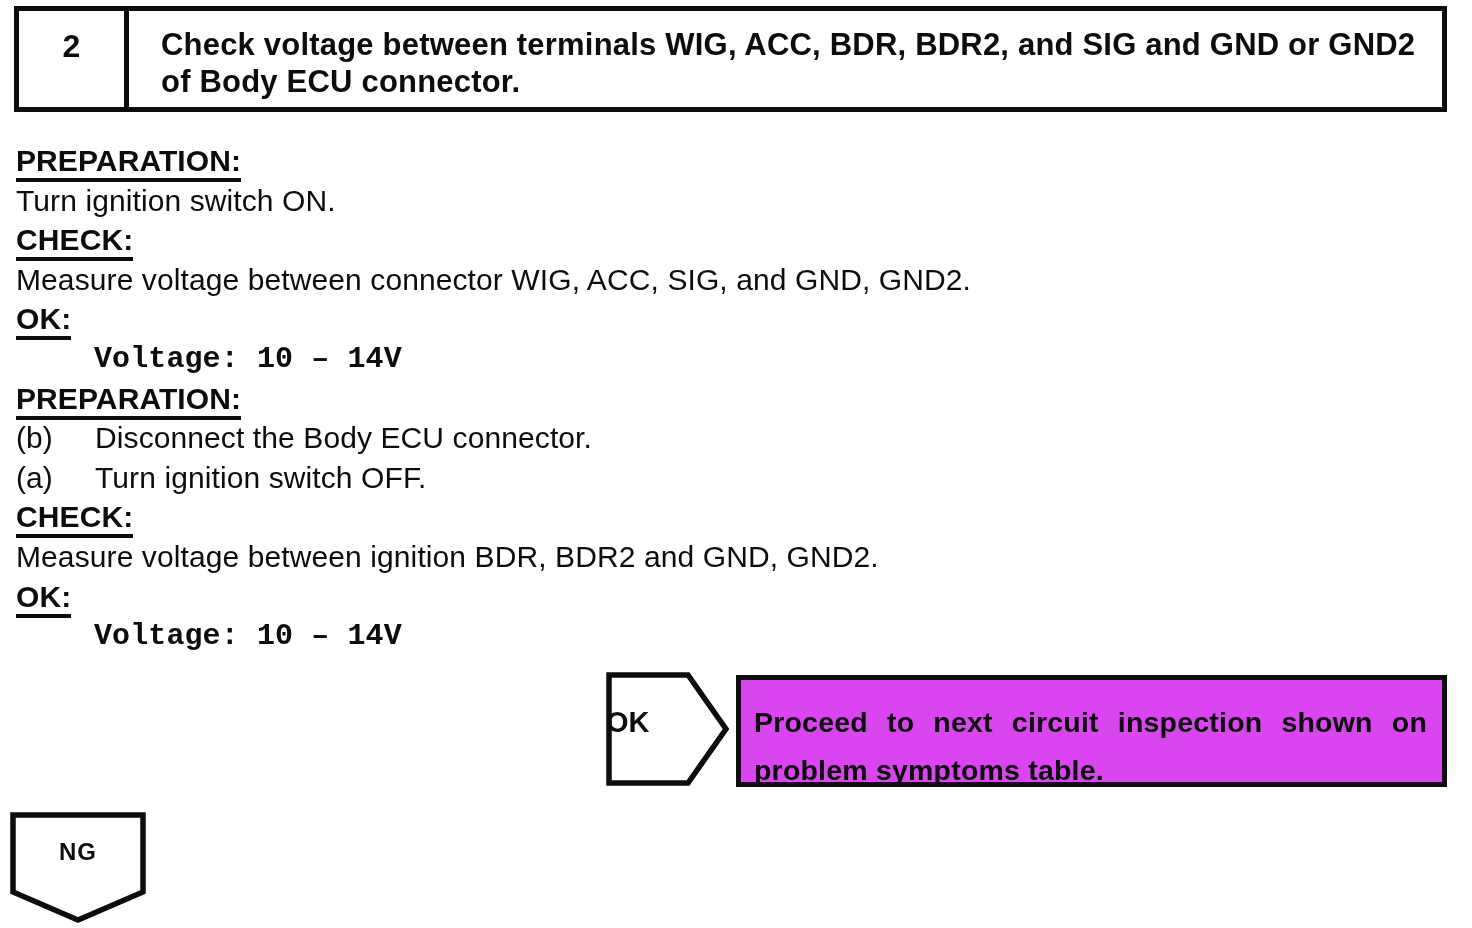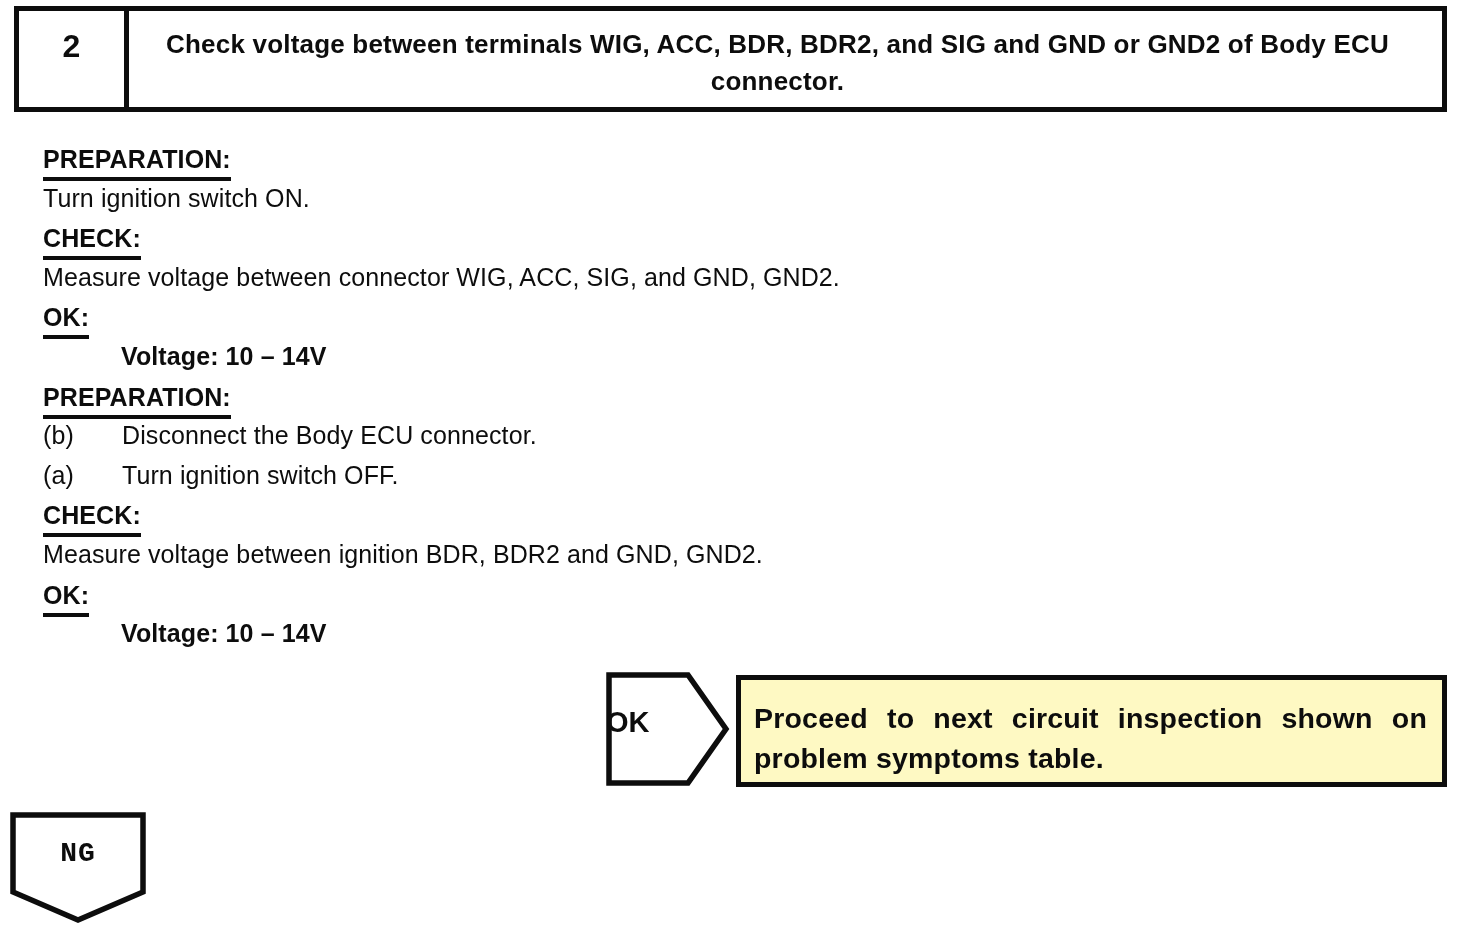--- a/index.html
+++ b/index.html
@@ -28,85 +28,82 @@
     border-right: 5px solid #0d0d0d;
     box-sizing: border-box;
     font-weight: bold;
     font-size: 32px;
     text-align: center;
     padding-top: 17px;
   }
   .step-title {
     flex: 1;
     font-weight: bold;
-    font-size: 26px;
+    font-size: 31px;
     line-height: 37px;
-    padding: 15px 26px 0 10px;
+    padding: 15px 26px 0 32px;
     letter-spacing: 0.2px;
-    text-align: center;
   }
 
   
   .body-block {
     position: absolute;
     left: 16px; top: 144px;
     width: 1180px;
   }
   .line {
     height: 39.6px;
-    font-size: 25px;
+    font-size: 30px;
     white-space: nowrap;
     letter-spacing: 0.1px;
-    margin-left: 27px;
   }
   .hd {
     font-weight: bold;
     display: inline-block;
     line-height: 31px;
     border-bottom: 4px solid #0d0d0d;
     padding-bottom: 2px;
   }
   .lbl { display: inline-block; width: 79px; }
-  .val { padding-left: 78px; font-weight: bold; }
+  .val { padding-left: 78px; font-weight: bold; font-family: Liberation Mono, monospace; }
 
   
   .ok-arrow { position: absolute; left: 606px; top: 672px; }
   .ok-label {
     position: absolute;
     left: 606px; top: 706px;
     width: 108px;
     font-weight: bold;
     font-size: 29px;
   }
   .result-box {
     position: absolute;
     left: 736px; top: 675px;
     width: 711px; height: 112px;
     border: 5px solid #0d0d0d;
     box-sizing: border-box;
-    background: #fef9c3;
+    background: #d946ef;
     padding: 18px 15px 0 13px;
     font-weight: bold;
     font-size: 28.5px;
-    line-height: 40px;
+    line-height: 48px;
     text-align: justify;
     letter-spacing: 0.2px;
   }
 
   
   .ng-arrow { position: absolute; left: 10px; top: 812px; }
   .ng-label {
     position: absolute;
     left: 10px; top: 838px;
     width: 136px;
     text-align: center;
     font-weight: bold;
-    font-size: 28px;
+    font-size: 24px;
     letter-spacing: 1px;
-    font-family: Liberation Mono, monospace;
   }
 
   svg .shape { fill: #ffffff; stroke: #0d0d0d; stroke-width: 5.5; stroke-linejoin: miter; }
 </style>
 </head>
 <body>
 
 <div class="page">
 
   <div class="step-header">

